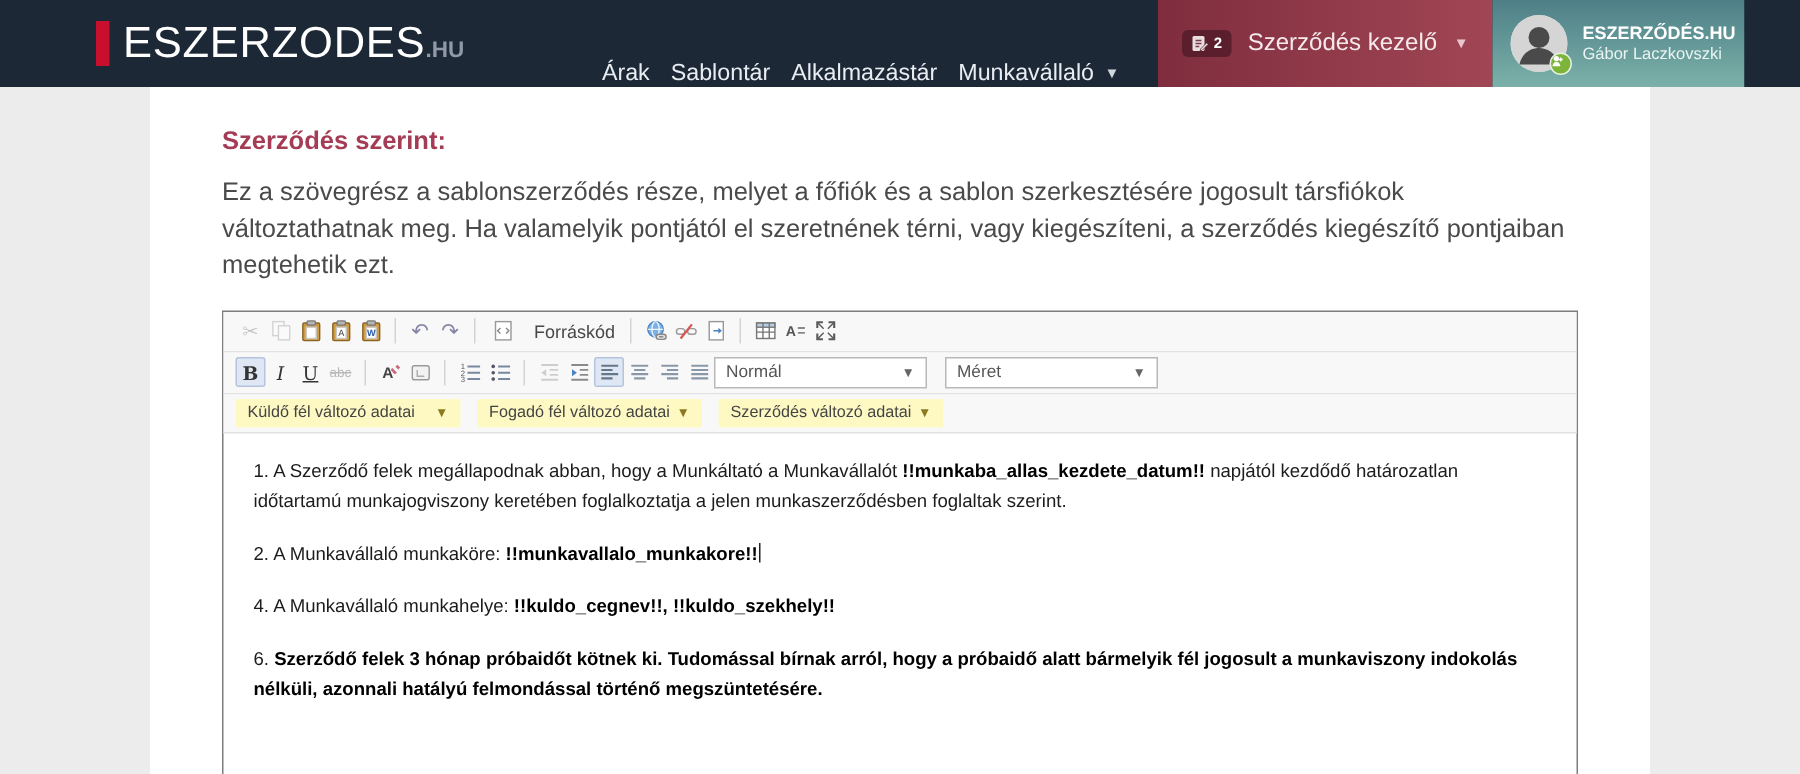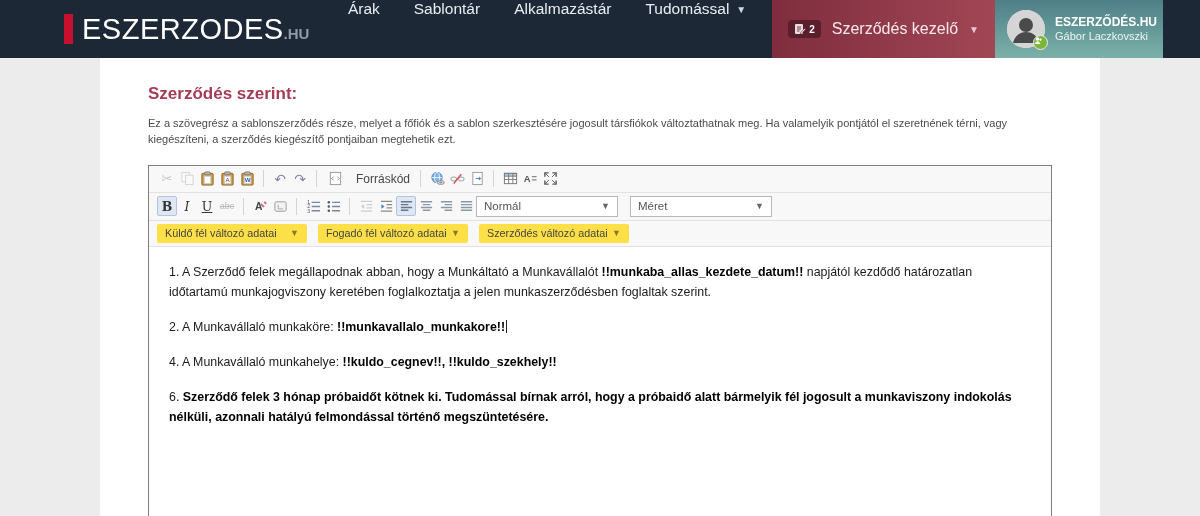--- a/index.html
+++ b/index.html
@@ -5,56 +5,56 @@
   * { margin:0; padding:0; box-sizing:border-box; }
   html,body { width:1200px; height:516px; overflow:hidden; background:#ececec;
               font-family:"Liberation Sans","DejaVu Sans",sans-serif; }
 
   
   .header { height:58px; background:#1d2836; display:flex; align-items:stretch; }
   .logo-wrap { display:flex; align-items:center; margin-left:64px; gap:9px; }
   .logo-bar { width:9px; height:30px; background:#c8102e; }
   .logo-main { color:#fff; font-size:29px; font-weight:normal; letter-spacing:.5px; }
   .logo-tld { color:#8f9aa6; font-size:15px; font-weight:bold; }
-  .main-nav { display:flex; align-items:flex-start; gap:34px; margin-left:auto; margin-right:26px; }
+  .main-nav { display:flex; align-items:flex-end; gap:14px; margin-left:auto; margin-right:26px; }
   .nav-item { color:#e8edf2; font-size:15.5px; cursor:pointer; display:flex; align-items:center; gap:7px; white-space:nowrap; }
   .nav-caret { font-size:10px; color:#cfd6dd; }
   .contract-sec { background:linear-gradient(90deg,#7f2d3e,#a14655); display:flex; align-items:center; padding:0 16px; gap:11px; flex:none; }
   .badge-chip { background:#5a1e2c; border-radius:4px; padding:3px 6px; display:flex; align-items:center; gap:3px; }
   .badge-num { color:#fff; font-size:10px; font-weight:bold; }
   .contract-label { color:#f6e9ec; font-size:16px; white-space:nowrap;text-align:center; }
   .sec-caret { color:#e7c7cd; font-size:10px; }
   .user-sec { background:linear-gradient(180deg,#4e7f87,#7bb1a9); display:flex; align-items:center; padding:0 12px; gap:10px; flex:none; width:168px; }
   .avatar { width:38px; height:38px; border-radius:50%; background:#d9d9d9; position:relative; flex:none; overflow:visible; }
   .avatar svg { position:absolute; left:0; top:0; }
   .avatar-badge { position:absolute; right:-3px; bottom:-2px; width:15px; height:15px; border-radius:50%; background:#7cb53a; border:1px solid #e7f0e2; display:flex; align-items:center; justify-content:center; }
   .user-txt { line-height:1.15; }
   .user-org { color:#fff; font-size:12px; font-weight:bold; white-space:nowrap; }
   .user-name { color:#eaf4f2; font-size:11px; white-space:nowrap; }
   .user-caret { color:#fff; font-size:10px; margin-left:2px; }
   .header-fill { flex:none; width:37px; background:#1d2836; }
 
   
   .card { width:1000px; margin:0 auto; background:#fff; min-height:458px; padding:26px 48px 0 48px; }
   .page-heading { color:#a43c55; font-size:17px; font-weight:bold; }
-  .page-desc { margin-top:12px; color:#4a4a4a; font-size:11px; line-height:1.45; max-width:940px; }
+  .page-desc { margin-top:12px; color:#4a4a4a; font-size:17px; line-height:1.45; max-width:940px; }
 
   
   .editor { margin-top:17px; border:1px solid #7d7d7d; background:#fff; }
   .tb-row { background:#f8f8f8; border-bottom:1px solid #e3e3e3; display:flex; align-items:center; padding:3px 8px; min-height:26px; }
   .tb-row:last-of-type { border-bottom:1px solid #cfcfcf; }
   .tb-btn { width:20px; height:20px; display:flex; align-items:center; justify-content:center; border:1px solid transparent; border-radius:2px; cursor:pointer; flex:none; }
   .tb-btn svg { width:15px; height:15px; display:block; }
   .tb-btn.active { background:#dfe7f4; border-color:#b4c4de; }
   .tb-btn.disabled { opacity:.38; cursor:default; }
   .tb-label-btn { display:flex; align-items:center; gap:12px; padding:0 4px; height:20px; cursor:pointer; color:#484848; font-size:12px; flex:none; }
   .tb-sep { width:1px; height:17px; background:#d4d4d4; margin:0 6px; flex:none; }
   .tb-select { width:142px; height:21px; border:1px solid #b8b8b8; background:#fff; display:flex; align-items:center; padding:0 7px; font-size:11.5px; color:#555; margin-right:12px; cursor:pointer; flex:none; }
   .tb-select .sel-caret { margin-left:auto; font-size:9px; color:#666; }
-  .var-btn { width:150px; height:19px; background:#fde047; border-radius:2px; display:flex; align-items:center; padding:0 8px; font-size:10.8px; color:#444; margin-right:11px; cursor:pointer; flex:none; }
+  .var-btn { width:150px; height:19px; background:#fef9c3; border-radius:2px; display:flex; align-items:center; padding:0 8px; font-size:10.8px; color:#444; margin-right:11px; cursor:pointer; flex:none; }
   .var-btn .sel-caret { margin-left:auto; font-size:9px; color:#8a7a20; }
 
   .editor-content { padding:15px 25px 40px 20px; font-size:12.4px; color:#1c1c1c; line-height:1.62; min-height:300px; }
   .editor-content p { margin-bottom:15px; }
   .editor-content b { font-weight:bold; color:#000; }
   .txt-caret { display:inline-block; width:1px; height:13px; background:#222; vertical-align:-2px; margin-left:1px; }
 
   .tb-txt { font-size:12.5px; color:#474747; }
 </style>
 </head>
@@ -71,21 +71,21 @@
       <div class="nav-item">
         <span>Árak</span>
       </div>
       <div class="nav-item">
         <span>Sablontár</span>
       </div>
       <div class="nav-item">
         <span>Alkalmazástár</span>
       </div>
       <div class="nav-item">
-        <span>Tudomással</span>
+        <span>Munkavállaló</span>
         <span class="nav-caret">▼</span>
       </div>
     </div>
   <div class="contract-sec">
     <span class="badge-chip">
       <svg width="12" height="12" viewBox="0 0 12 12">
           <rect x="1" y="1" width="8" height="10" rx="1" fill="#e9dde0"></rect>
           <path d="M3 4h4M3 6h4M3 8h2.5" stroke="#7a3a49" stroke-width="1" fill="none"></path>
           <path d="M6.5 9.5l4-4 1 1-4 4-1.4.4z" fill="#e9dde0" stroke="#5a1e2c" stroke-width=".5"></path>
         </svg>

